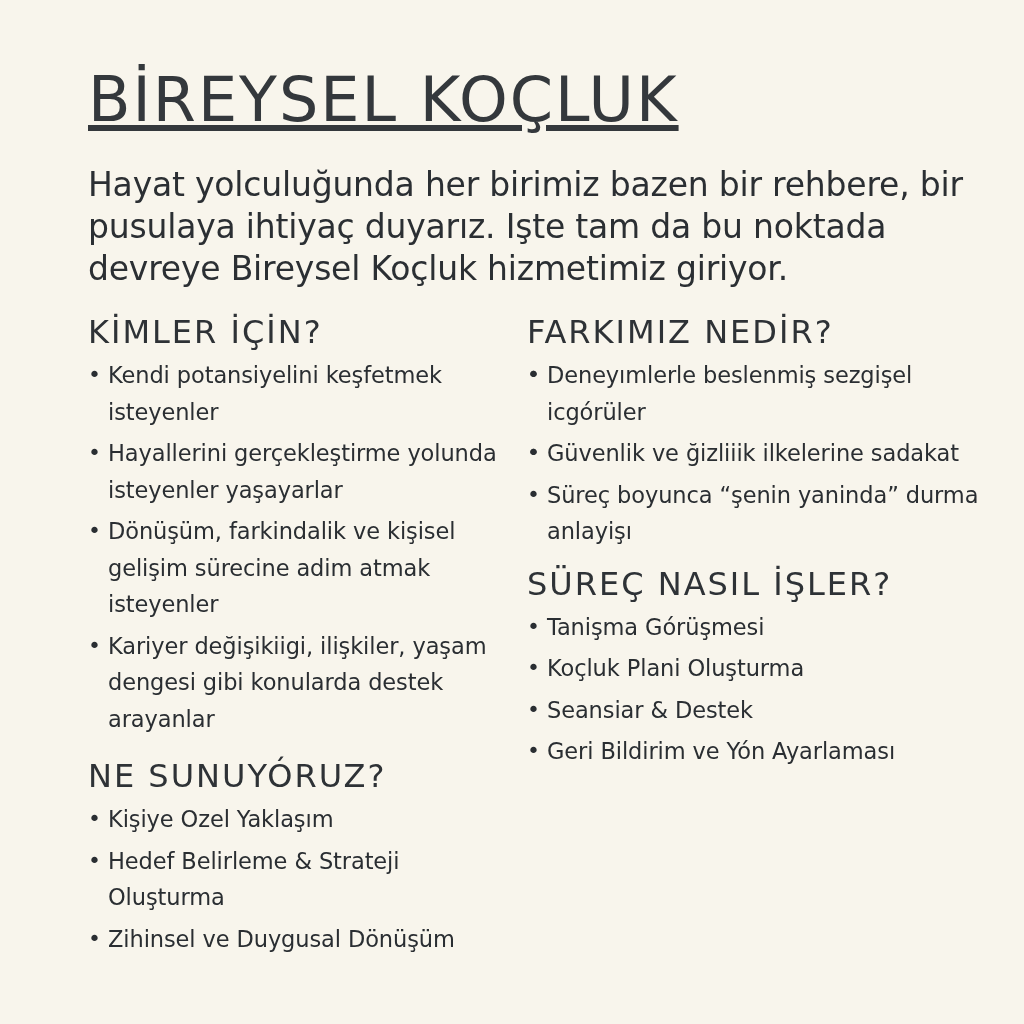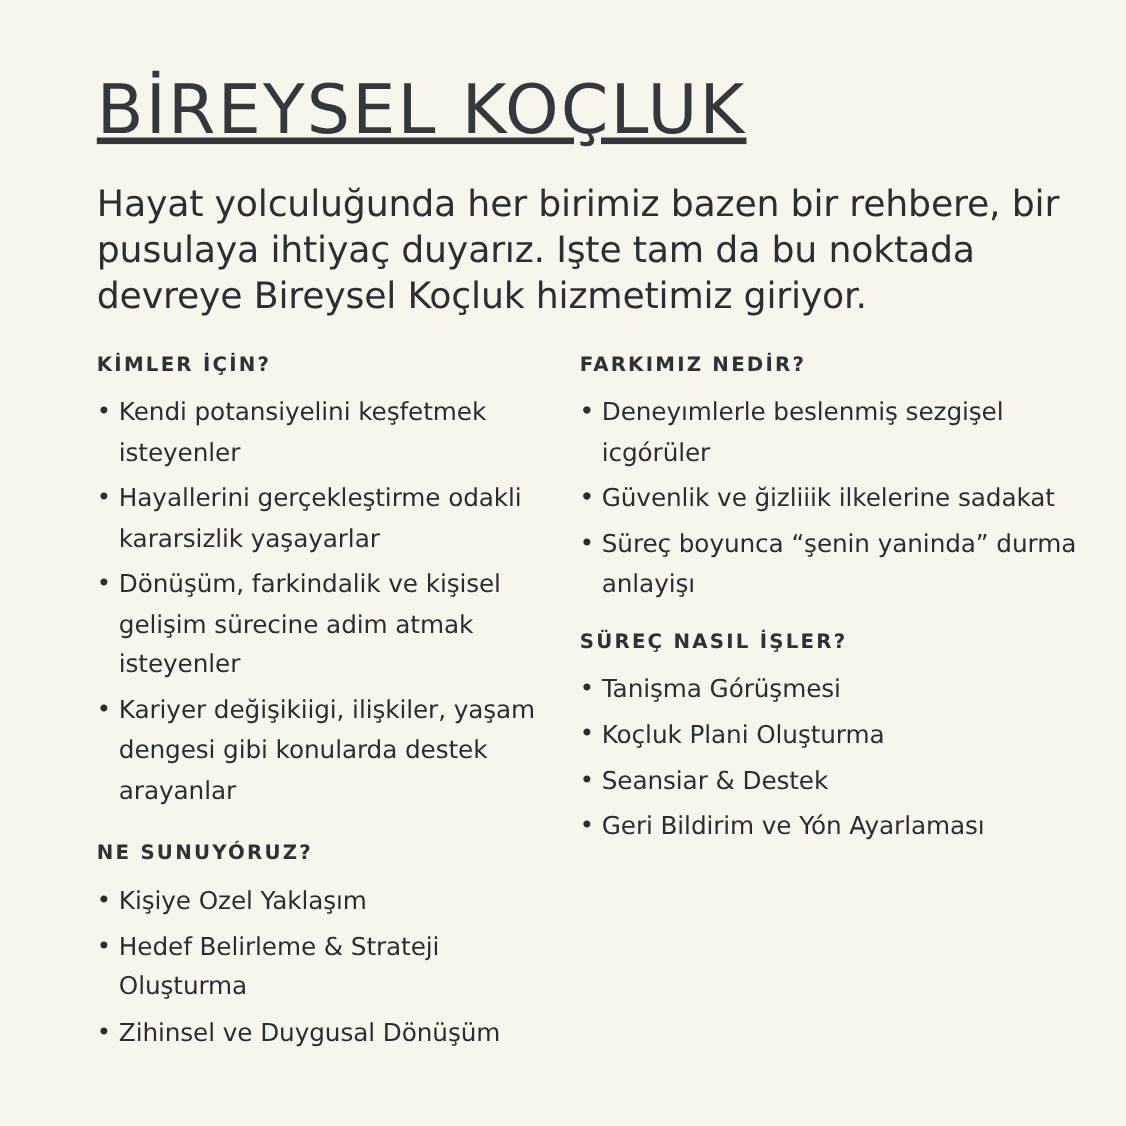--- a/index.html
+++ b/index.html
@@ -42,22 +42,22 @@
     }
     .column {
       position: absolute;
       top: 313px;
     }
     .col-left { left: 88px; width: 430px; }
     .col-right { left: 527px; width: 460px; }
     .section { margin: 0; }
     .section-heading {
       margin: 0 0 6px 0;
-      font-weight: bold;
-      font-size: 18px;
+      font-weight: normal;
+      font-size: 32px;
       letter-spacing: 2px;
       line-height: 38px;
       color: #2e3236;
       white-space: nowrap;
     }
     .list {
       list-style: none;
       margin: 0;
       padding: 0;
     }
@@ -91,21 +91,21 @@
 
   <section class="section">
     <h2 class="section-heading">KİMLER İÇİN?</h2>
     <ul class="list">
       <li class="list-item">
         <span class="bullet">•</span>
         <span>Kendi potansiyelini keşfetmek isteyenler</span>
       </li>
       <li class="list-item">
         <span class="bullet">•</span>
-        <span>Hayallerini gerçekleştirme odakli kararsizlik yaşayarlar</span>
+        <span>Hayallerini gerçekleştirme yolunda isteyenler yaşayarlar</span>
       </li>
       <li class="list-item">
         <span class="bullet">•</span>
         <span>Dönüşüm, farkindalik ve kişisel gelişim sürecine adim atmak isteyenler</span>
       </li>
       <li class="list-item">
         <span class="bullet">•</span>
         <span>Kariyer değişikiigi, ilişkiler, yaşam dengesi gibi konularda destek arayanlar</span>
       </li>
     </ul>

